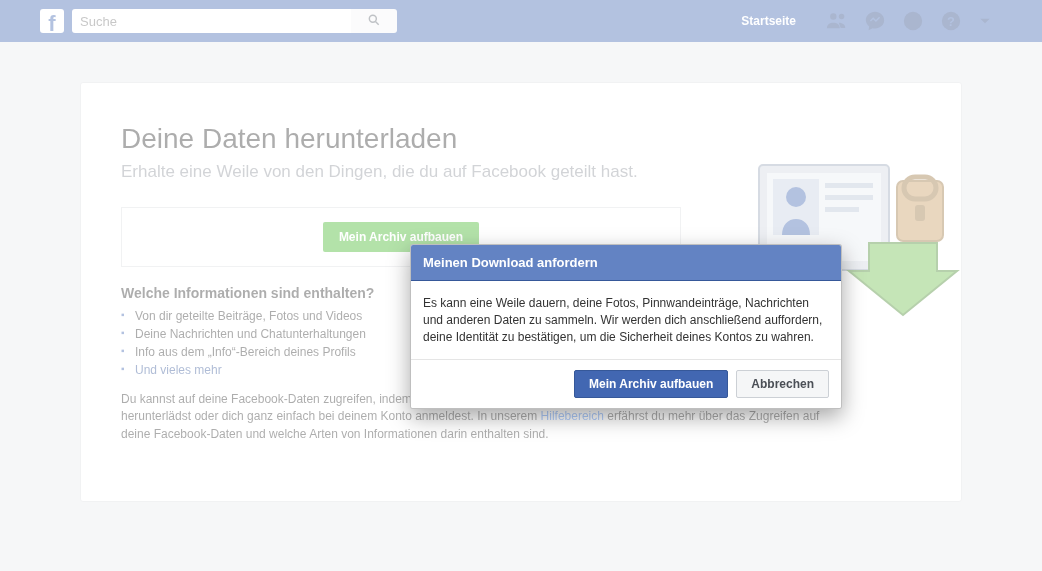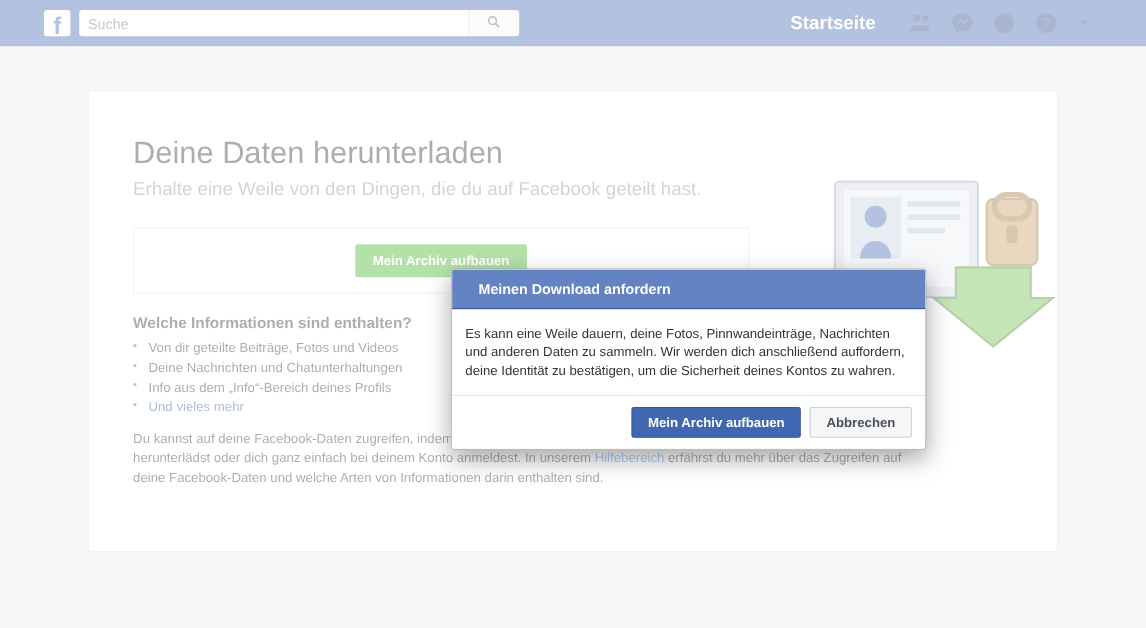--- a/index.html
+++ b/index.html
@@ -2,29 +2,29 @@
 <html><head>
 <meta charset="utf-8">
 <style>
 * { margin: 0; padding: 0; box-sizing: border-box; }
 body { font-family: Helvetica, Arial, sans-serif; font-size: 12px; background: #e9ebee; color: #1c1e21; }
 
 
 .header { background: #4267b2; height: 42px; display: flex; align-items: center; padding: 0 10px 0 40px; position: relative; }
 .logo { width: 24px; height: 24px; background: #fff; border-radius: 3px; display: flex; align-items: flex-end; justify-content: center; color: #4267b2; font-size: 22px; font-weight: bold; font-family: Arial, sans-serif; margin-right: 8px; flex-shrink: 0; overflow: hidden; }
 .logo span { line-height: 1; position: relative; top: 2px; }
-.search-wrap { display: flex; flex-grow: 0; width: 400px; }
+.search-wrap { display: flex; flex-grow: 0; width: 325px; }
 .search-input { height: 24px; flex-grow: 1; border: none; border-radius: 3px 0 0 3px; padding: 0 8px; font-size: 13px; background: #fff; }
 .search-btn { width: 46px; height: 24px; background: #f5f6f7; border: none; border-radius: 0 3px 3px 0; display: flex; align-items: center; justify-content: center; color: #606770; cursor: pointer; }
 .search-btn svg { width: 14px; height: 14px; }
 
 .header-right { margin-left: auto; margin-right: 40px; display: flex; align-items: center; }
 .profile-link { display: flex; align-items: center; color: #fff; font-weight: bold; font-size: 12px; padding: 0 10px; height: 26px; border-radius: 3px; cursor: pointer; }
 .avatar { width: 24px; height: 24px; border-radius: 50%; background: radial-gradient(circle at 30% 30%, #8a6d5a, #3a2c22); margin-right: 6px; }
-.nav-link { color: #fff; font-weight: bold; font-size: 17px; padding: 0 10px; cursor: pointer; }
+.nav-link { color: #fff; font-weight: bold; font-size: 12px; padding: 0 10px; cursor: pointer; }
 .header-icons { display: flex; align-items: center; gap: 16px; margin-left: 20px; }
 .hicon { width: 22px; height: 22px; color: #2b4988; cursor: pointer; display: flex; align-items: center; justify-content: center; }
 .hicon svg { width: 22px; height: 22px; }
 
 
 .content-wrap { padding: 40px 80px; }
 .card { background: #fff; border: 1px solid #dddfe2; border-radius: 3px; padding: 40px 40px 50px 40px; position: relative; min-height: 420px; }
 .title { font-size: 28px; font-weight: normal; color: #333; margin-bottom: 6px; }
 .subtitle { font-size: 17px; color: #90949c; line-height: 1.3; margin-bottom: 24px; max-width: 560px; }
 
@@ -38,21 +38,21 @@
 .bullets li { padding-left: 14px; position: relative; color: #333; font-size: 12px; line-height: 1.5; }
 .bullets li::before { content: "▪"; position: absolute; left: 0; top: 0; color: #4267b2; font-size: 10px; }
 .bullets li.link-item, .bullets li.link-item span { color: #385898; cursor: pointer; }
 
 .para { font-size: 12px; color: #333; line-height: 1.45; max-width: 720px; }
 .para .inline-link { color: #3b82f6; cursor: pointer; }
 
 
 .overlay { position: fixed; inset: 0; background: rgba(255,255,255,0.6); display: flex; align-items: flex-start; justify-content: center; }
 .dialog { margin-top: 244px; margin-left: 210px; width: 432px; background: #fff; border: 1px solid rgba(0,0,0,0.25); border-radius: 3px; box-shadow: 0 8px 22px rgba(0,0,0,0.35); overflow: hidden; }
-.dialog-header { background: #6383c3; color: #fff; font-weight: bold; font-size: 13px; padding: 10px 24px; border-bottom: 1px solid #365899; }
+.dialog-header { background: #6383c3; color: #fff; font-weight: bold; font-size: 13px; padding: 10px 12px; border-bottom: 1px solid #365899; }
 .dialog-body { padding: 14px 12px; color: #333; font-size: 12px; line-height: 1.4; }
 .dialog-footer { border-top: 1px solid #e5e5e5; padding: 10px 12px; display: flex; justify-content: flex-end; gap: 8px; background: #fff; }
 .btn-primary { background: #4267b2; color: #fff; border: 1px solid #365899; padding: 6px 14px; font-size: 12px; font-weight: bold; border-radius: 2px; cursor: pointer; }
 .btn-secondary { background: #f5f6f7; color: #4b4f56; border: 1px solid #ccd0d5; padding: 6px 14px; font-size: 12px; font-weight: bold; border-radius: 2px; cursor: pointer; text-align: right; }
 </style>
 </head>
 <body>
 
 <div class="header">
   <div class="logo">

